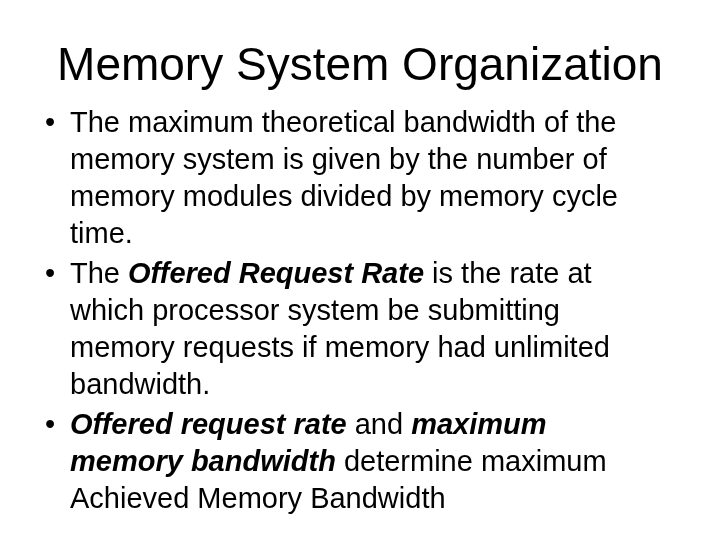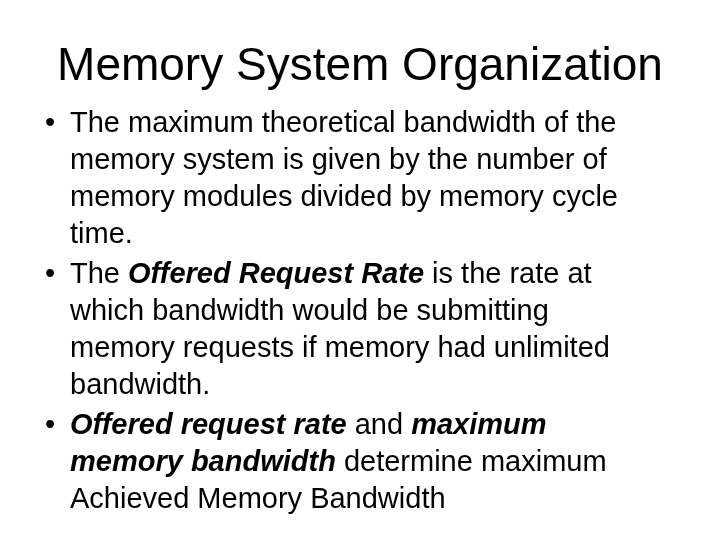--- a/index.html
+++ b/index.html
@@ -65,20 +65,20 @@
 <body>
 
 <div class="slide">
   <div class="slide-title">Memory System Organization</div>
   <ul class="bullet-list">
       <li class="bullet-item"><span class="bullet-marker">•</span><span class="seg-regular">The maximum theoretical bandwidth of the
 memory system is given by the number of
 memory modules divided by memory cycle
 time.</span></li>
       <li class="bullet-item"><span class="bullet-marker">•</span><span class="seg-regular">The </span><span class="seg-bold-italic">Offered Request Rate</span><span class="seg-regular"> is the rate at
-which bandwidth would be submitting
+which processor system be submitting
 memory requests if memory had unlimited
 bandwidth.</span></li>
       <li class="bullet-item"><span class="bullet-marker">•</span><span class="seg-bold-italic">Offered request rate</span><span class="seg-regular"> and </span><span class="seg-bold-italic">maximum
 memory bandwidth</span><span class="seg-regular"> determine maximum
 Achieved Memory Bandwidth</span></li>
     </ul>
 </div>
 
 </body></html>

